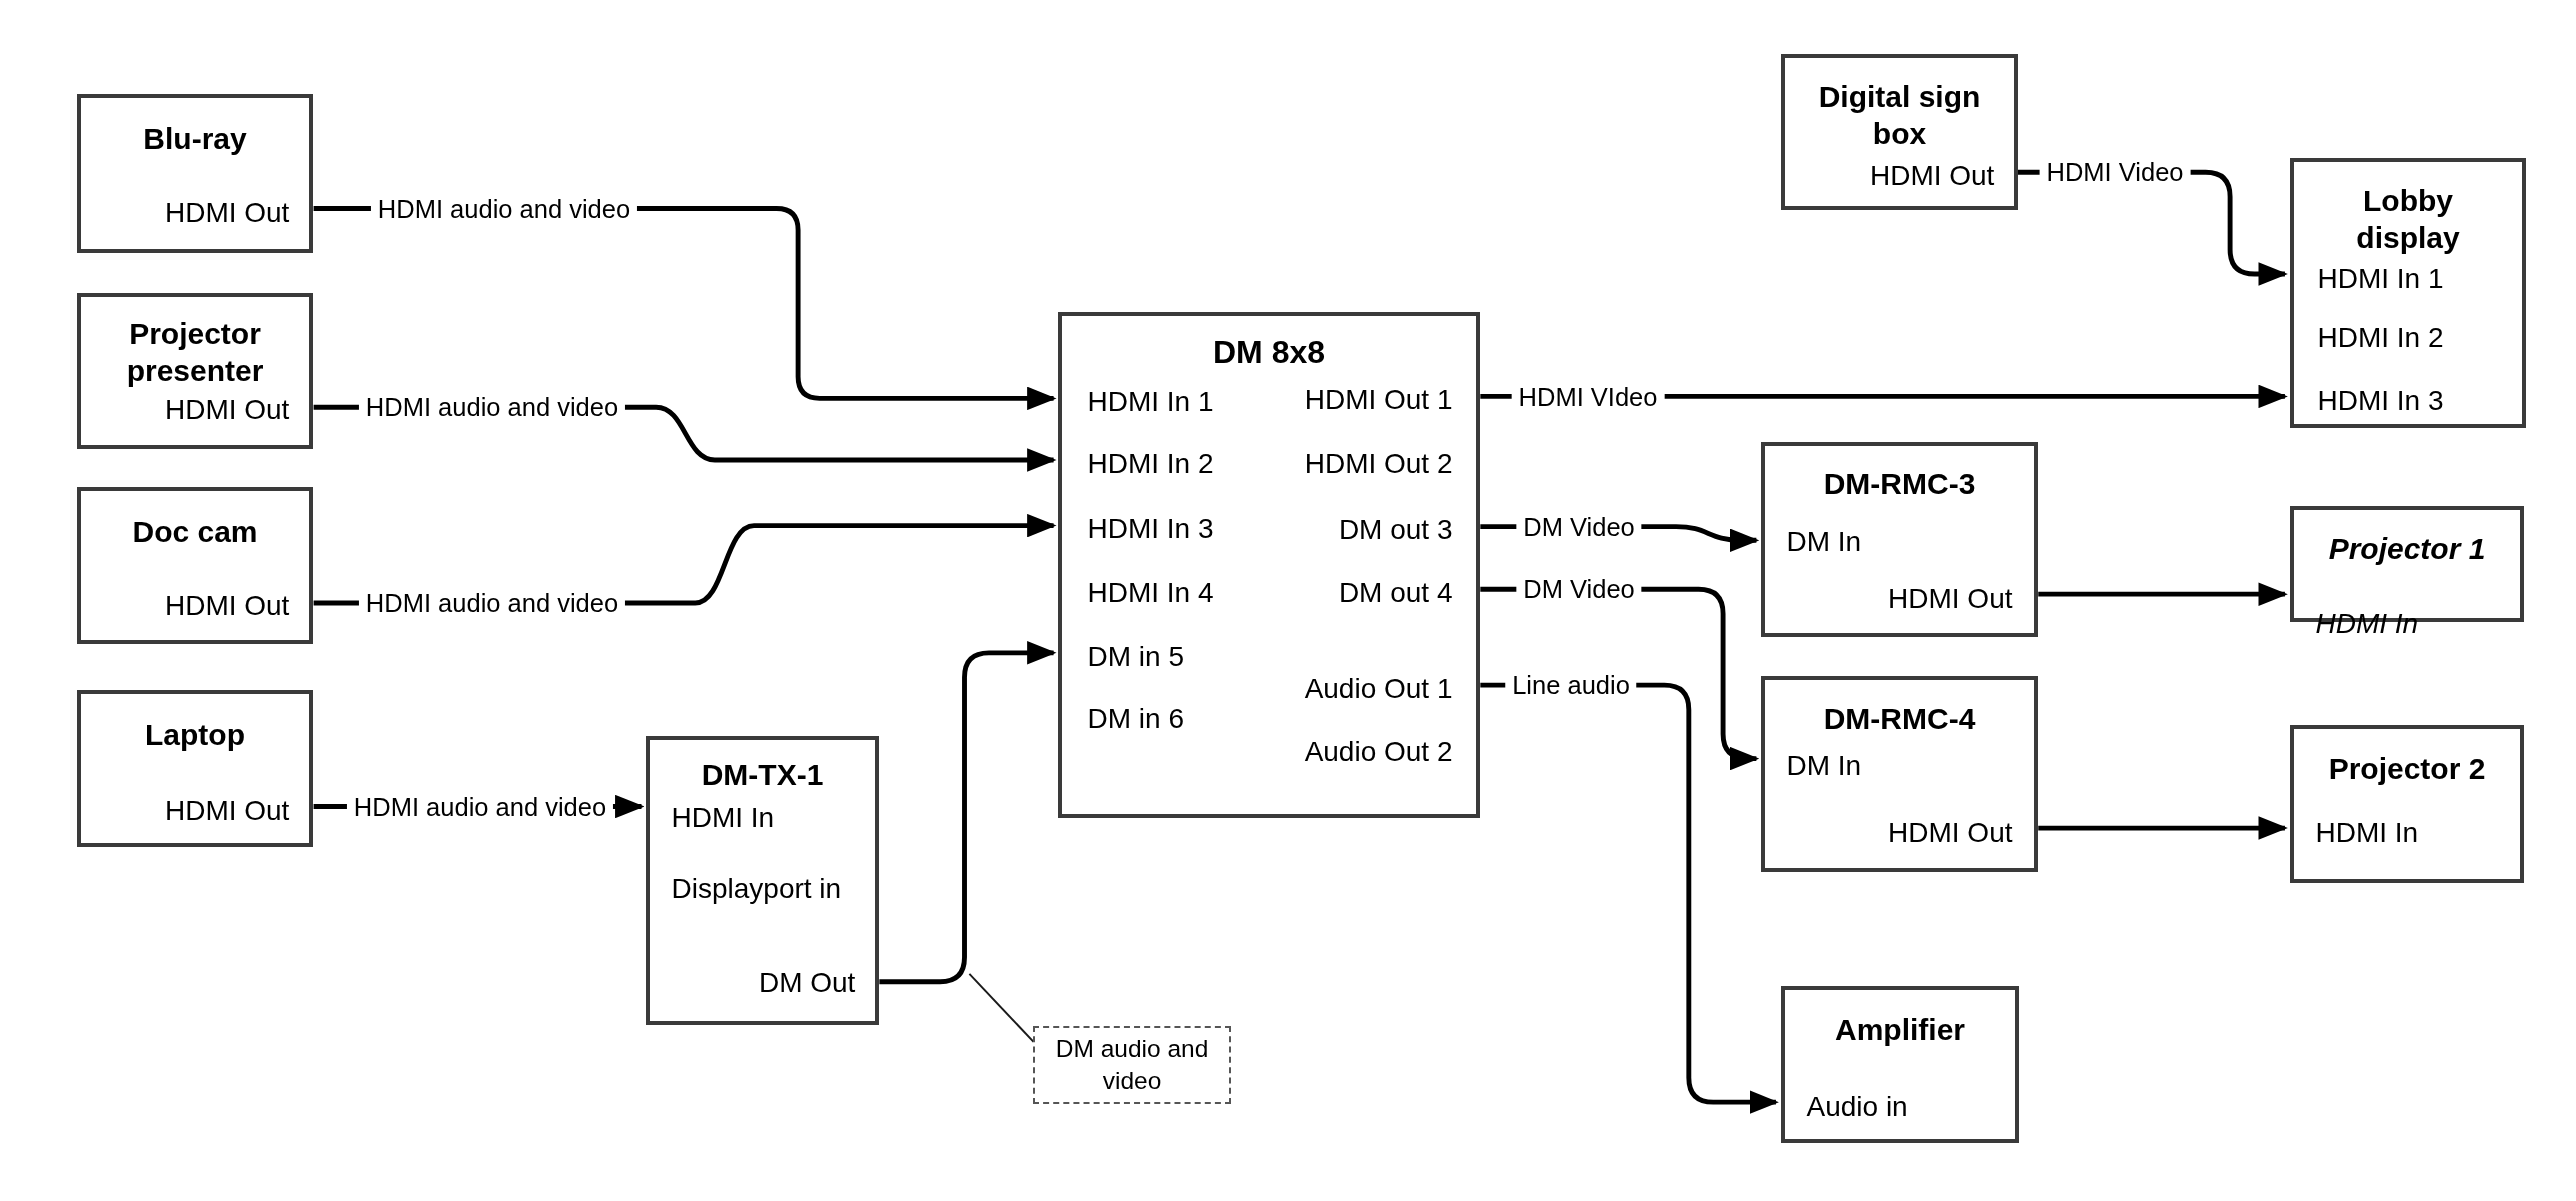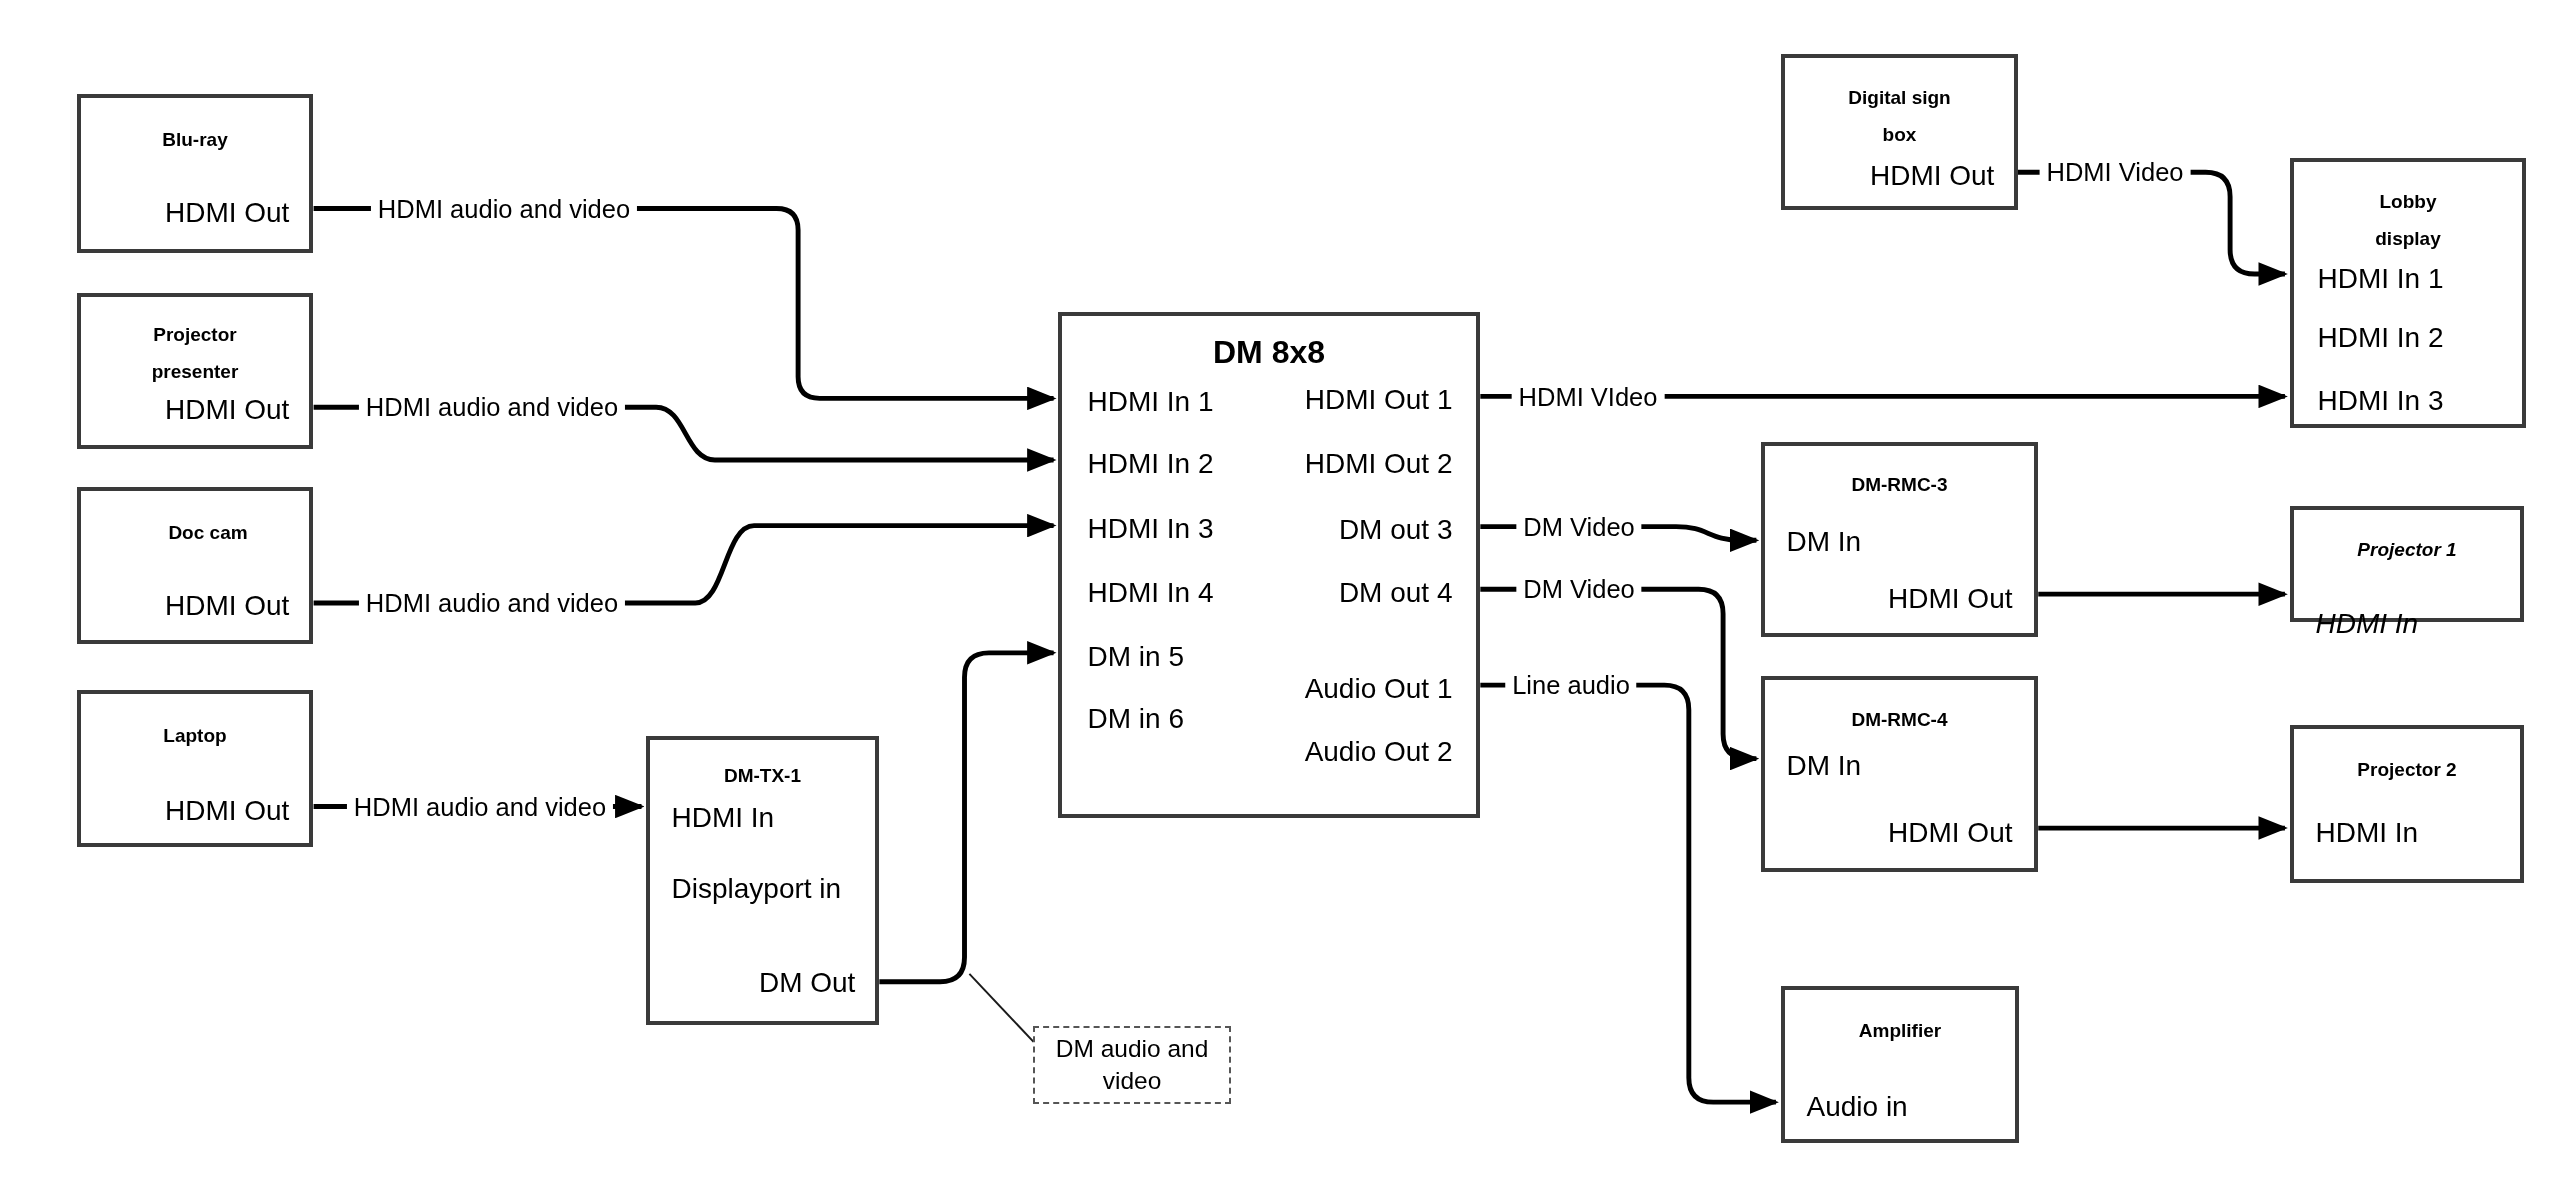--- a/index.html
+++ b/index.html
@@ -37,21 +37,21 @@
     box-sizing: border-box;
     background: #ffffff;
     border: 4.9px solid #3a3a3a;
   }
   .box .title {
     position: absolute;
     left: 0;
     width: 100%;
     text-align: center;
     font-weight: bold;
-    font-size: 19px;
+    font-size: 30px;
     line-height: 1;
     transform: translateY(-50%);
     white-space: nowrap;
   }
   .box .title.big { font-size: 32px; }
   .port {
     position: absolute;
     font-size: 28px;
     line-height: 1;
     transform: translateY(-50%);
@@ -113,21 +113,21 @@
     <div class="port right" style="right:19.6px; top:115px;">HDMI Out</div>
   </div>
 
   <div class="box" style="left:77px; top:293px; width:236px; height:156px;">
     <div class="title" style="top:37px;">Projector</div>
     <div class="title" style="top:74px;">presenter</div>
     <div class="port right" style="right:19.6px; top:113px;">HDMI Out</div>
   </div>
 
   <div class="box" style="left:77px; top:487px; width:236px; height:157px;">
-    <div class="title" style="top:41px;padding-left:13px;">Doc cam</div>
+    <div class="title" style="top:41px;">Doc cam</div>
     <div class="port right" style="right:19.6px; top:115px;">HDMI Out</div>
   </div>
 
   <div class="box" style="left:77px; top:690px; width:236px; height:157px;">
     <div class="title" style="top:41px;text-align:center;">Laptop</div>
     <div class="port right" style="right:19.6px; top:117px;">HDMI Out</div>
   </div>
 
   <div class="box" style="left:646px; top:736px; width:233px; height:289px;">
     <div class="title" style="top:35px;">DM-TX-1</div>

